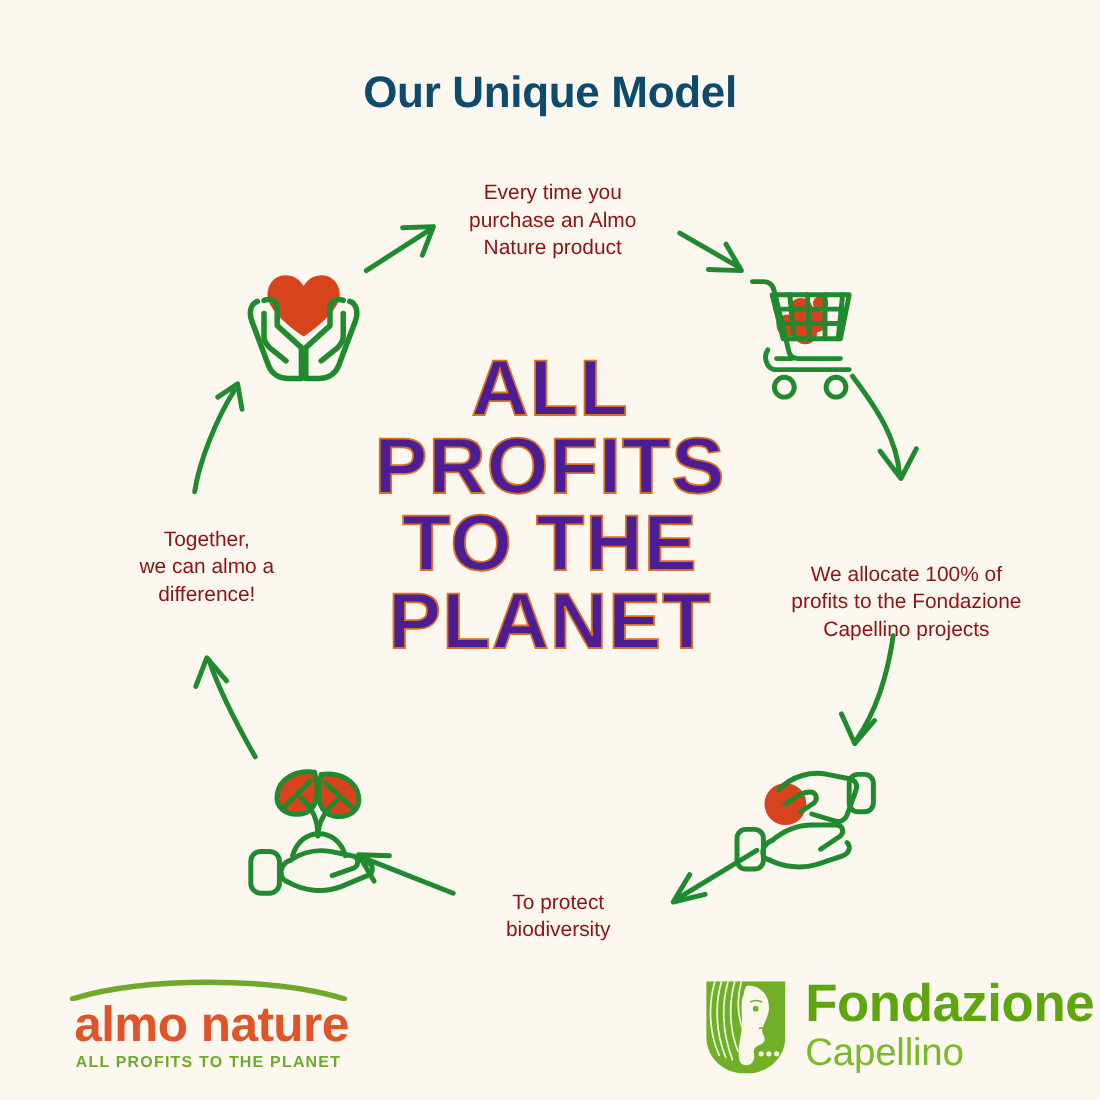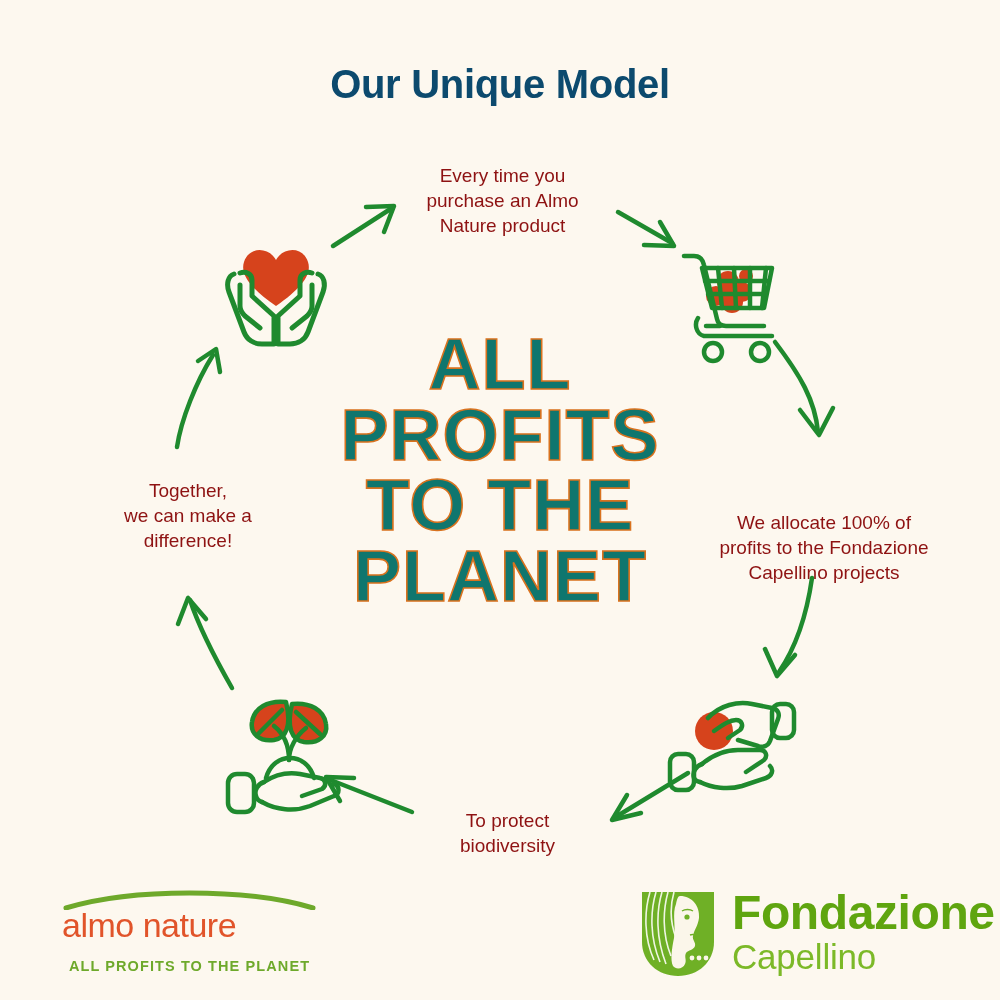--- a/index.html
+++ b/index.html
@@ -69,26 +69,25 @@
   
   .center-headline {
     position: absolute;
     top: 318px;
     left: 300px;
     width: 400px;
     text-align: center;
     font-size: 72px;
     font-weight: bold;
     line-height: 0.98;
-    color: #0f766e;
+    color: #4c1d95;
     letter-spacing: 1px;
     -webkit-text-stroke: 1.6px #D9721E;
     white-space: pre-line;
     text-transform: uppercase;
-    margin-top: 11px;
   }
 
   
   .overlay {
     position: absolute;
     top: 0;
     left: 0;
     width: 1000px;
     height: 1000px;
     pointer-events: none;
@@ -100,23 +99,23 @@
     left: 62px;
     top: 888px;
     width: 255px;
     height: 92px;
   }
   .almo-word {
     position: absolute;
     top: 20px;
     left: 0;
     width: 255px;
-    text-align: left;
-    font-size: 34px;
-    font-weight: normal;
+    text-align: right;
+    font-size: 45px;
+    font-weight: bold;
     color: #E1542A;
     letter-spacing: -0.5px;
     line-height: 1;
   }
   .almo-tag {
     position: absolute;
     top: 70px;
     left: 0;
     width: 255px;
     text-align: center;
@@ -168,21 +167,21 @@
 
   <div class="caption caption-top">Every time you
 purchase an Almo
 Nature product</div>
   <div class="caption caption-right">We allocate 100% of
 profits to the Fondazione
 Capellino projects</div>
   <div class="caption caption-bottom">To protect
 biodiversity</div>
   <div class="caption caption-left">Together,
-we can make a
+we can almo a
 difference!</div>
 
   <svg class="overlay" viewBox="0 0 1000 1000">
 
     <g stroke="#1F8A2E" stroke-width="4.5" fill="none" stroke-linecap="round" stroke-linejoin="round">
 
       <g>
         <path d="M177,447 C181,420 196,382 213,355"></path>
         <path d="M198,361 L216,349 L220,372"></path>
       </g>

